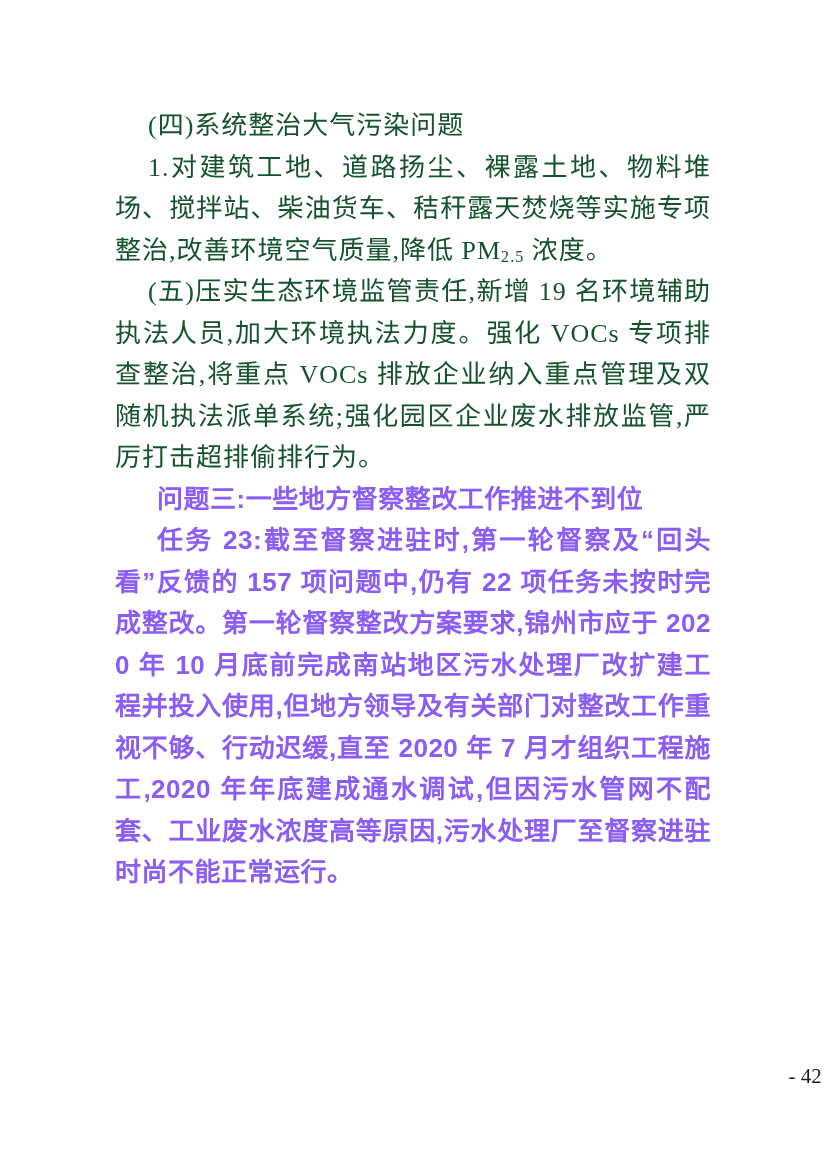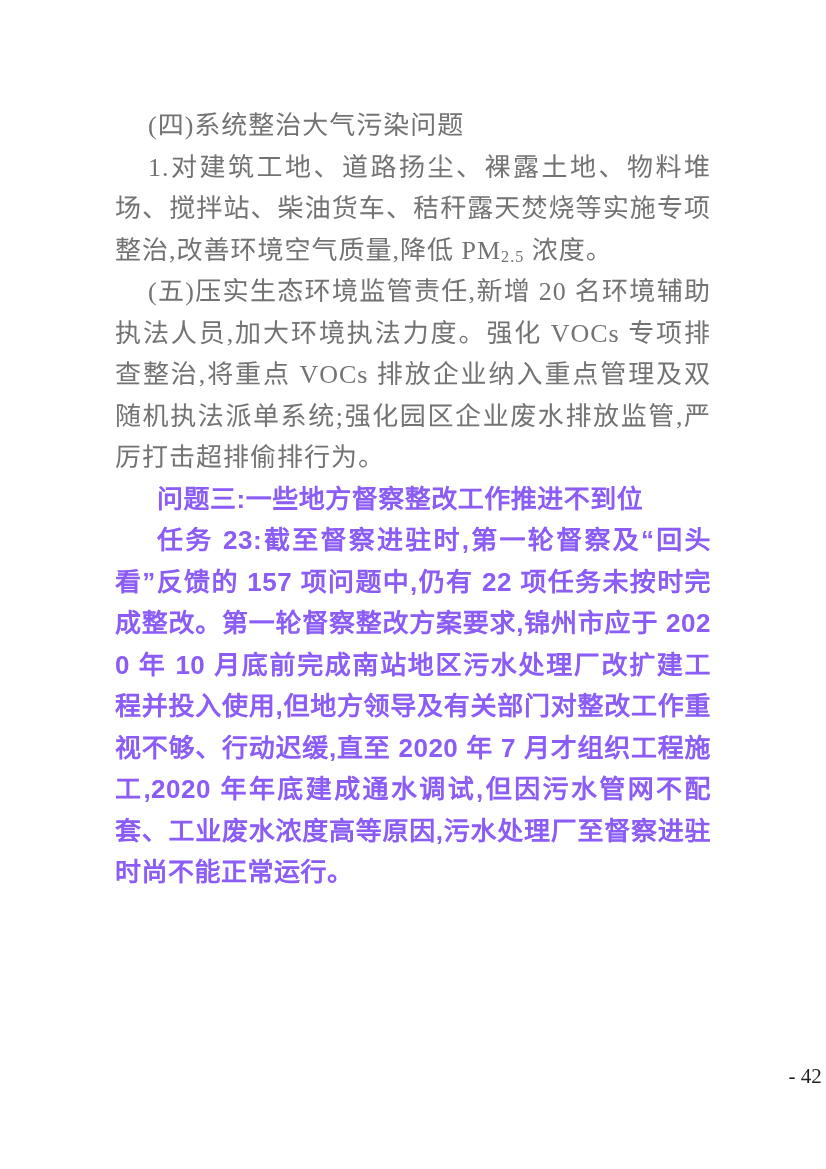--- a/index.html
+++ b/index.html
@@ -26,21 +26,21 @@
     font-size: 26px;
     line-height: 41.5px;
     text-align: justify;
     text-justify: inter-ideograph;
     word-break: break-all;
   }
   
   .fs {
     font-family: "Liberation Serif", "DejaVu Serif", serif;
     font-weight: 400;
-    color: #737373;
+    color: #14532d;
     letter-spacing: 1px;
   }
   
   .ht {
     font-family: "Liberation Sans", "DejaVu Sans", sans-serif;
     font-weight: 700;
     color: #8b5cf6;
     letter-spacing: 0.5px;
   }
   .ind-s { text-indent: 33px; }
@@ -66,21 +66,21 @@
 <body>
 
 <div class="page">
   <div class="content">
 
     <p class="fs ind-s">(四)系统整治大气污染问题</p>
 
     <p class="fs ind-s"><span>1.对建筑工地、道路扬尘、裸露土地、物料堆场、搅拌站、柴油货车、秸秆露天焚烧等实施专项整治,改善环境空气质量,降低 PM</span><sub>2.5</sub><span> 浓度。</span></p>
 
 
-    <p class="fs ind-s">(五)压实生态环境监管责任,新增 20 名环境辅助执法人员,加大环境执法力度。强化 VOCs 专项排查整治,将重点 VOCs 排放企业纳入重点管理及双随机执法派单系统;强化园区企业废水排放监管,严厉打击超排偷排行为。</p>
+    <p class="fs ind-s">(五)压实生态环境监管责任,新增 19 名环境辅助执法人员,加大环境执法力度。强化 VOCs 专项排查整治,将重点 VOCs 排放企业纳入重点管理及双随机执法派单系统;强化园区企业废水排放监管,严厉打击超排偷排行为。</p>
 
 
     <p class="ht ind-b">问题三:一些地方督察整改工作推进不到位</p>
 
     <p class="ht ind-b">任务 23:截至督察进驻时,第一轮督察及“回头看”反馈的 157 项问题中,仍有 22 项任务未按时完成整改。第一轮督察整改方案要求,锦州市应于 2020 年 10 月底前完成南站地区污水处理厂改扩建工程并投入使用,但地方领导及有关部门对整改工作重视不够、行动迟缓,直至 2020 年 7 月才组织工程施工,2020 年年底建成通水调试,但因污水管网不配套、工业废水浓度高等原因,污水处理厂至督察进驻时尚不能正常运行。</p>
 
   </div>
 
   <div class="footer">- 42 -</div>
 </div>

